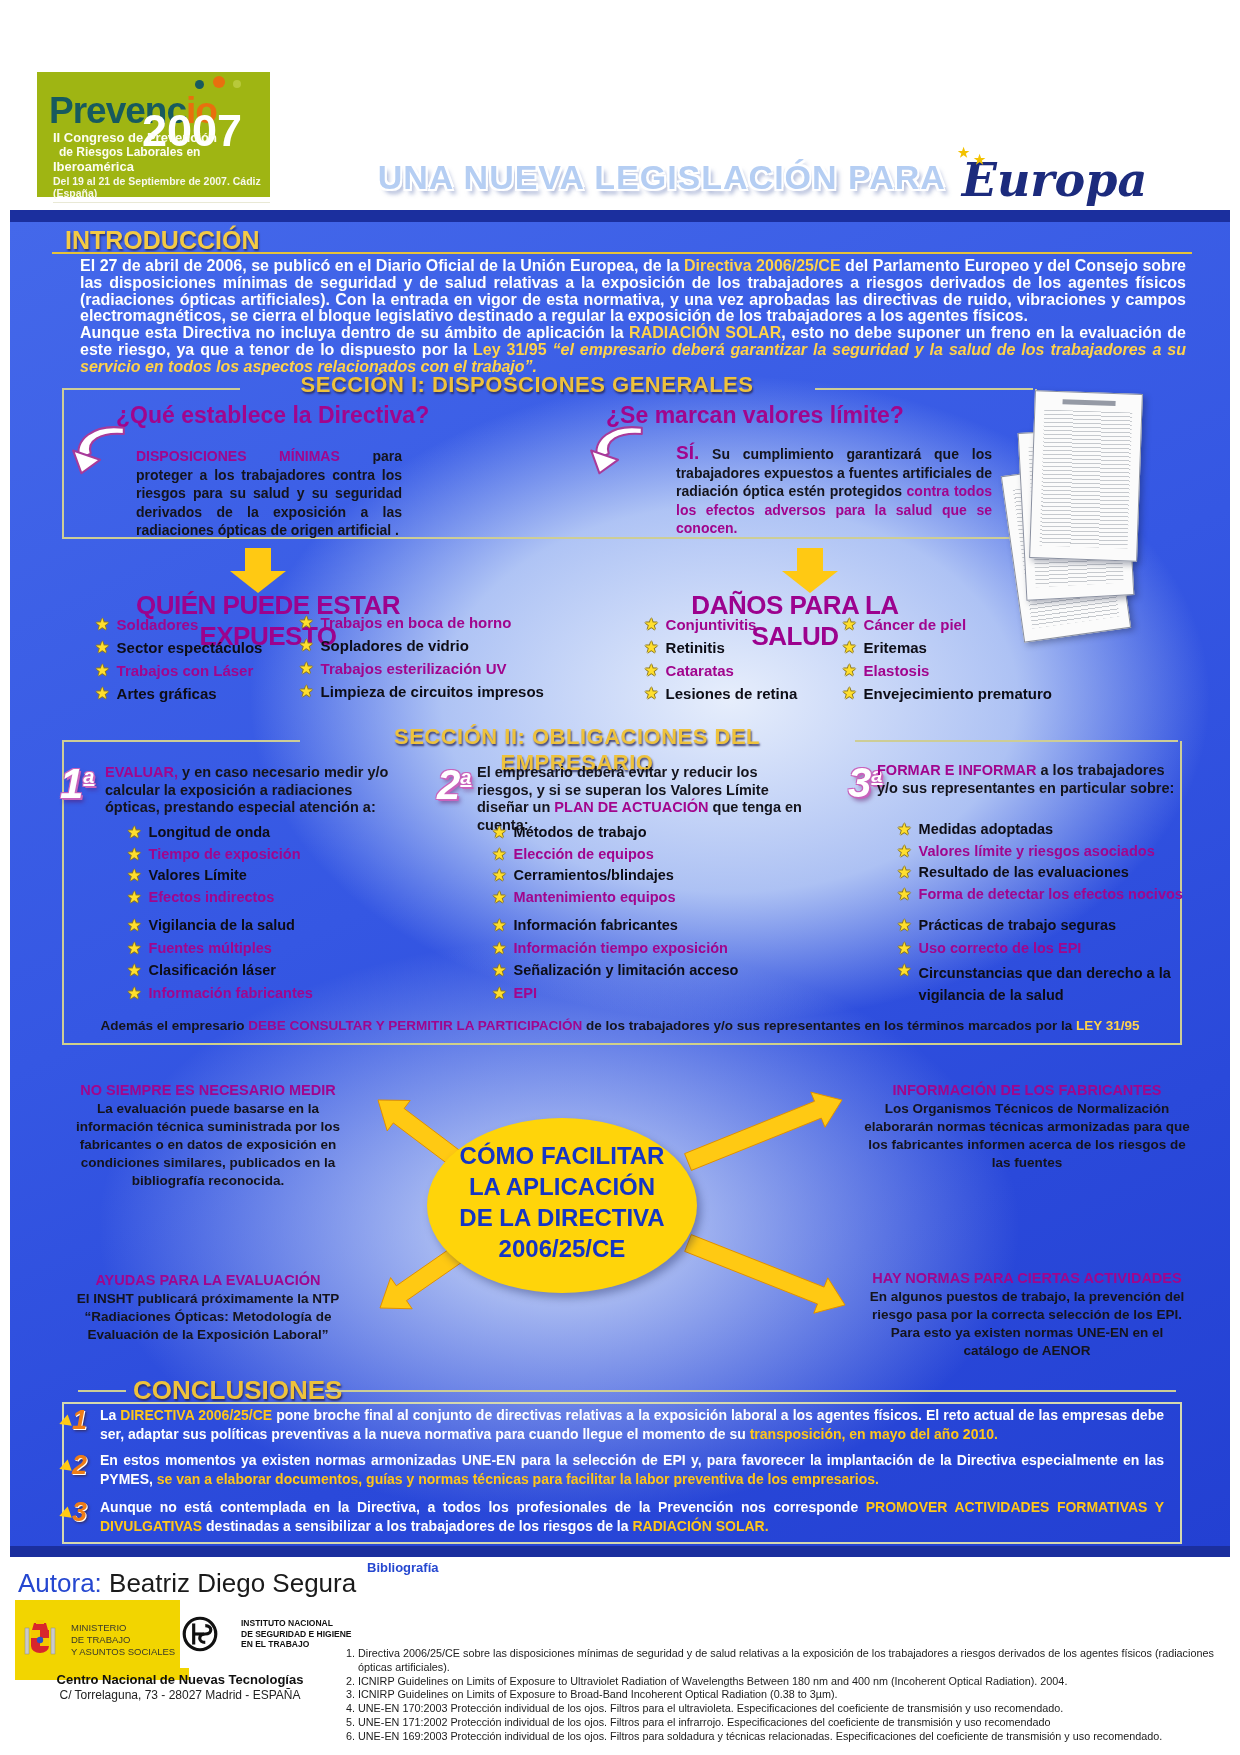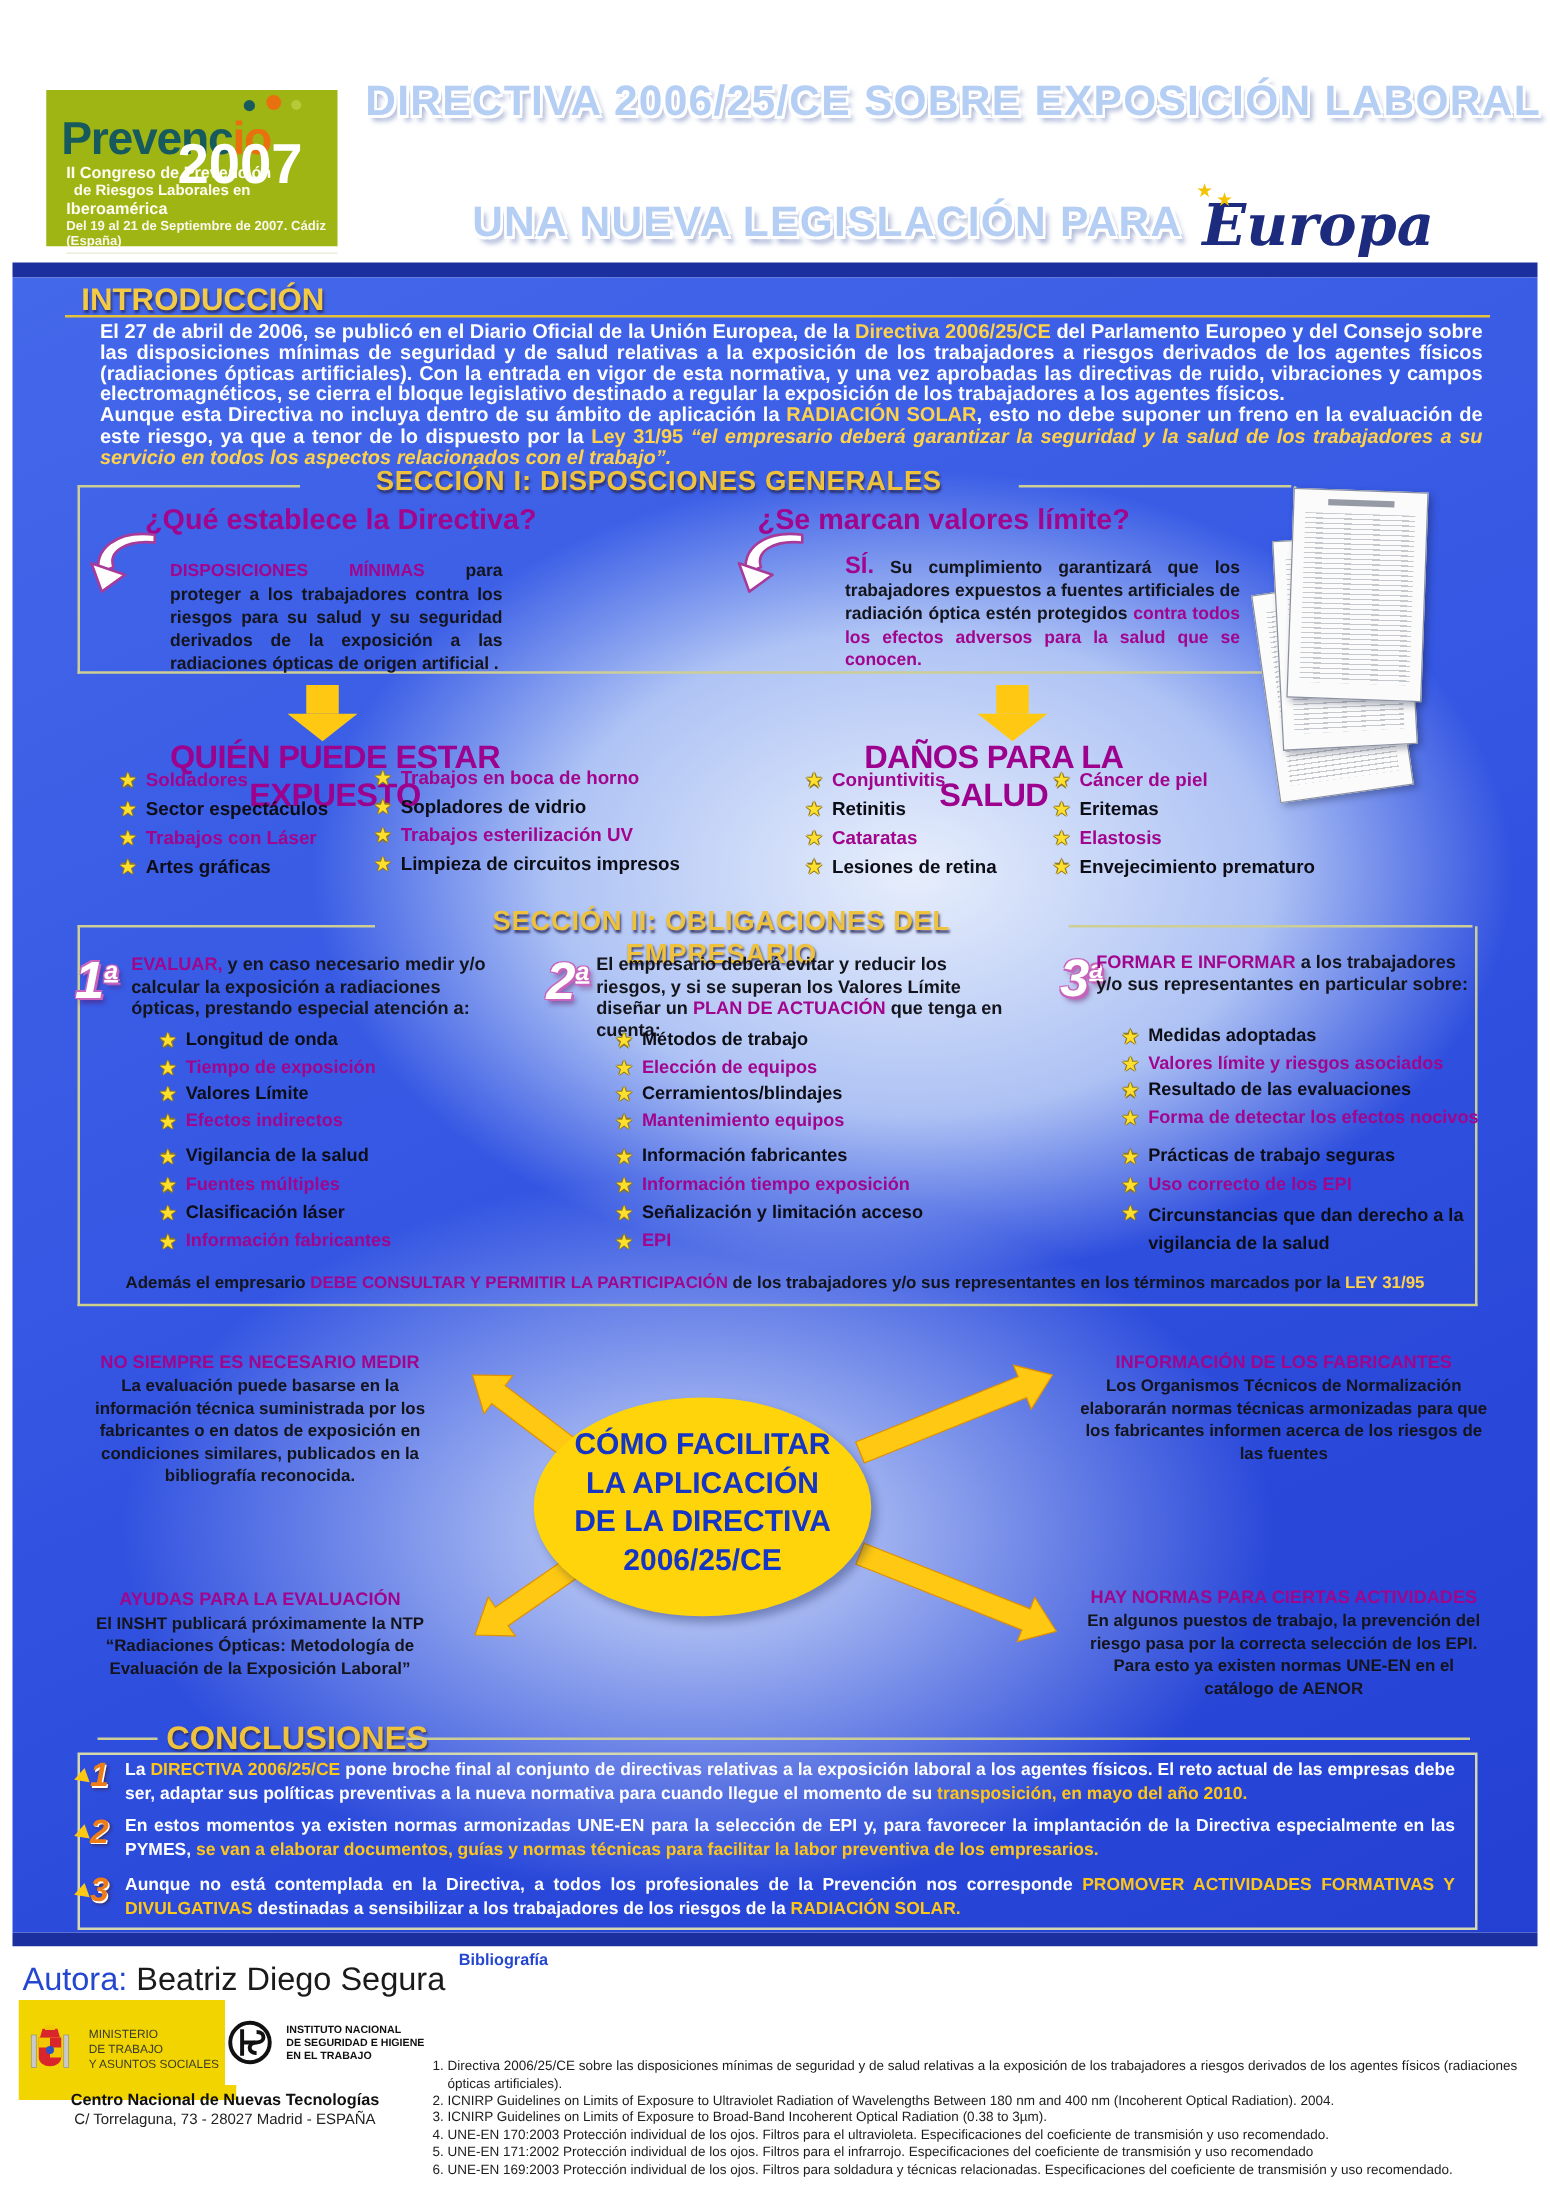--- a/index.html
+++ b/index.html
@@ -92,21 +92,21 @@
   .pg-lines{position:absolute;left:9px;right:9px;opacity:.55;
             background:repeating-linear-gradient(to bottom,#9aa0a8 0,#9aa0a8 1px,transparent 1px,transparent 4px)}
   .pg-title{position:absolute;left:25%;right:25%;top:7px;height:5px;background:#6a7080;opacity:.7}
 
   
   .autora-label{color:#2547d0}
   .autora{font-size:26px;color:#1a1a1a}
   .min-box{background:#f2d500;display:flex;align-items:center;padding:6px 4px 6px 8px}
   .min-text{font-size:9.5px;font-weight:normal;color:#3a3a2a;line-height:12px;margin-left:14px}
   .insht-box{background:#ffffff;display:flex;align-items:center}
-  .insht-text{font-size:8.5px;font-weight:bold;color:#111;line-height:10.5px;margin-left:9px}
+  .insht-text{font-size:8.5px;font-weight:bold;color:#111;line-height:10.5px;margin-left:21px}
   .centro{font-weight:bold;font-size:13px;color:#101010;text-align:center}
   .addr{font-size:12px;color:#222;text-align:center}
   .bib-h{font-weight:bold;font-size:13px;color:#2547d0}
   .bib{font-size:10.8px;color:#1c1c1c;line-height:13.8px}
   .bib ol{margin:0;padding-left:18px}
   .bib li{margin-bottom:0}
 </style>
 </head>
 <body>
 
@@ -119,21 +119,20 @@
     <div class="abs brand" style="left:12px;top:20px">
       <span class="brand-p1">Prevenc</span><span class="brand-p2">io</span>
     </div>
     <div class="abs brand2007" style="left:105px;top:36px">2007</div>
     <div class="abs congress" style="left:16px;top:58px;font-size:13px">II Congreso de Prevención</div>
     <div class="abs congress" style="left:22px;top:73px;font-size:12px">de Riesgos Laborales en</div>
     <div class="abs congress" style="left:16px;top:87px;font-size:13px">Iberoamérica</div>
     <div class="abs dates" style="left:16px;top:103px">Del 19 al 21 de Septiembre de 2007. Cádiz (España)</div>
   </div>
 
-  <div class="tline" style="top:64px">DIRECTIVA 2006/25/CE SOBRE EXPOSICIÓN LABORAL</div>
   <div class="tline" style="top:156px">
     <span>UNA NUEVA LEGISLACIÓN PARA</span><span class="eu-wrap"><span class="eu-star" style="left:-4px;top:-10px">★</span><span class="eu-star" style="left:12px;top:-3px">★</span><span class="eu-word">Europa</span></span>
   </div>
 </div>
 
 <div class="abs navy-bar" style="left:10px;top:210px;width:1220px;height:12px"></div>
 <div class="abs navy-bar" style="left:10px;top:1546px;width:1220px;height:11px"></div>
 
 <div class="abs" id="poster-bg" style="left:10px;top:222px;width:1220px;height:1324px"></div>
 

